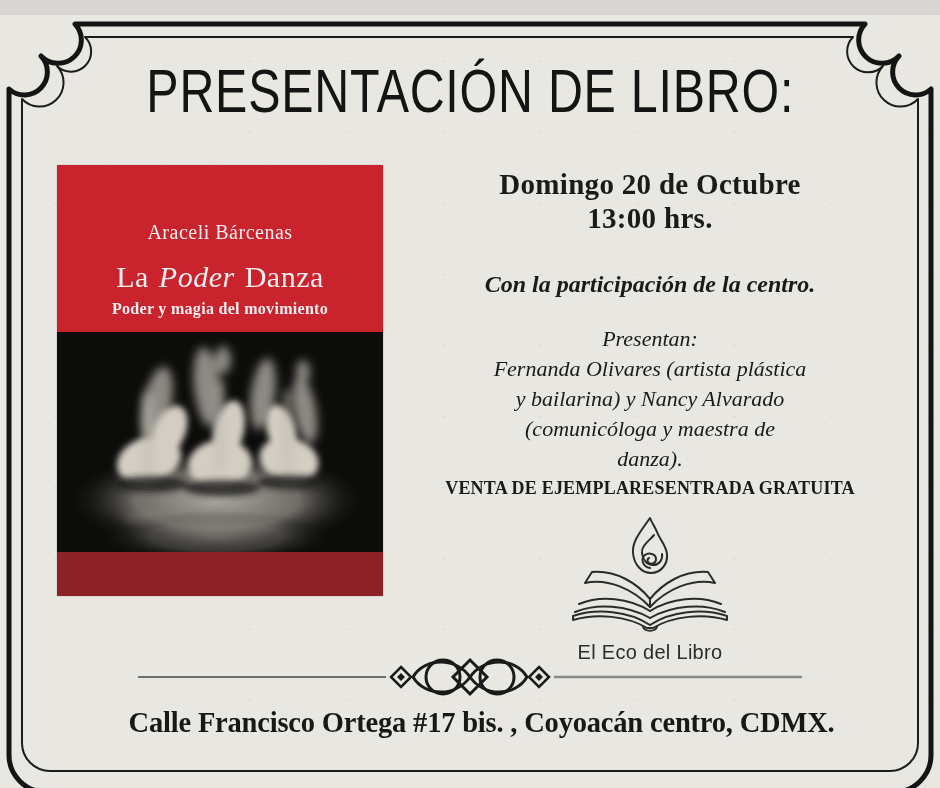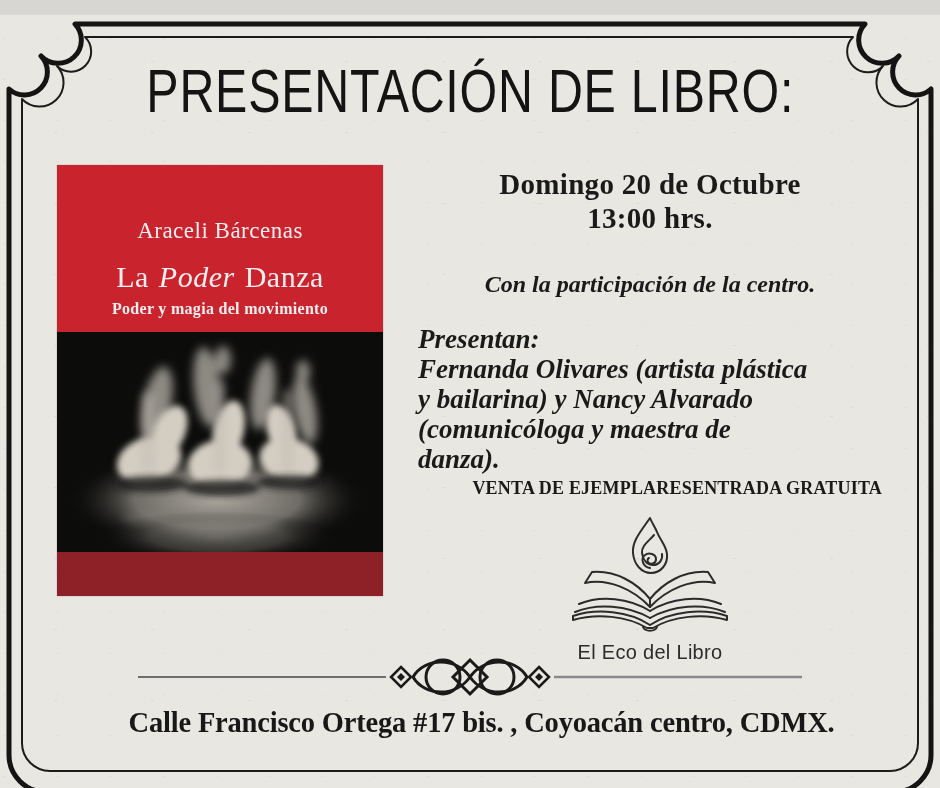--- a/index.html
+++ b/index.html
@@ -35,37 +35,37 @@
   .cover{
     position:absolute;left:57px;top:150px;width:326px;height:431px;
     display:flex;flex-direction:column;
     box-shadow:0 0 1px rgba(0,0,0,.4);
   }
   .cover-top{
     background:#c9232e;height:153px;flex:none;
     display:flex;flex-direction:column;align-items:center;justify-content:flex-end;
     color:#f7eef0;text-align:center;padding-bottom:14px;
   }
-  .cover-author{font-size:23px;letter-spacing:.5px;margin-bottom:16px;}
+  .cover-author{font-size:20px;letter-spacing:.5px;margin-bottom:16px;}
   .cover-title{font-size:30px;letter-spacing:.5px;word-spacing:2px;margin-bottom:6px;}
   .cover-title .it{font-style:italic;}
   .cover-subtitle{font-size:16px;letter-spacing:.3px;font-weight:bold;}
   .cover-photo{flex:none;height:220px;background:#0c0c0b;}
   .cover-bottom{background:#8e2127;flex:1;}
 
   
   .right-col{position:absolute;left:418px;top:152px;width:464px;}
   .date-block{position:absolute;top:0;left:0;width:100%;text-align:center;
     font-weight:700;font-size:29px;line-height:34px;letter-spacing:.3px;}
   .participation{position:absolute;top:104px;left:0;width:100%;text-align:center;
     font-weight:700;font-style:italic;font-size:24px;}
-  .presenters-block{position:absolute;top:157px;left:0;width:100%;text-align:left;
-    font-weight:700;font-style:italic;font-size:27px;line-height:30px;}
+  .presenters-block{position:absolute;top:157px;left:0;width:100%;text-align:center;
+    font-weight:400;font-style:italic;font-size:22px;line-height:30px;}
   .notes-row{position:absolute;top:311px;left:0;width:100%;
-    display:flex;justify-content:flex-end;
+    display:flex;justify-content:center;
     font-weight:700;font-size:18px;letter-spacing:.2px;white-space:nowrap;}
   .logo{position:absolute;top:348px;left:50%;transform:translateX(-50%);
     width:180px;text-align:center;}
   .logo-name{font-family:"Liberation Sans", sans-serif;font-size:20px;color:#2c2c2c;
     margin-top:2px;letter-spacing:.3px;}
 
   
   .divider{position:absolute;left:130px;top:640px;}
   .address-wrap{position:absolute;top:690px;left:0;width:940px;text-align:center;padding-left:12px;}
   .address{

